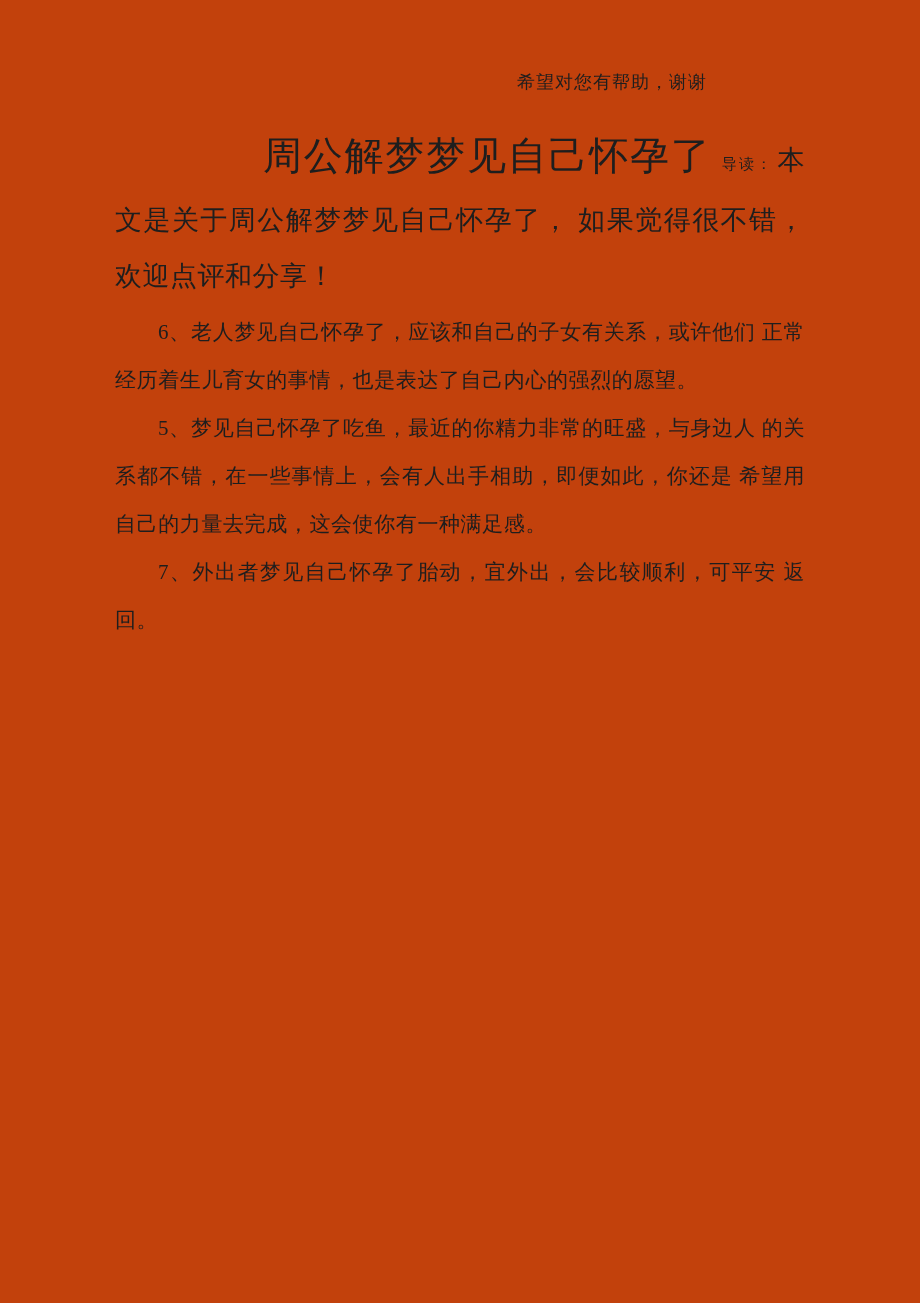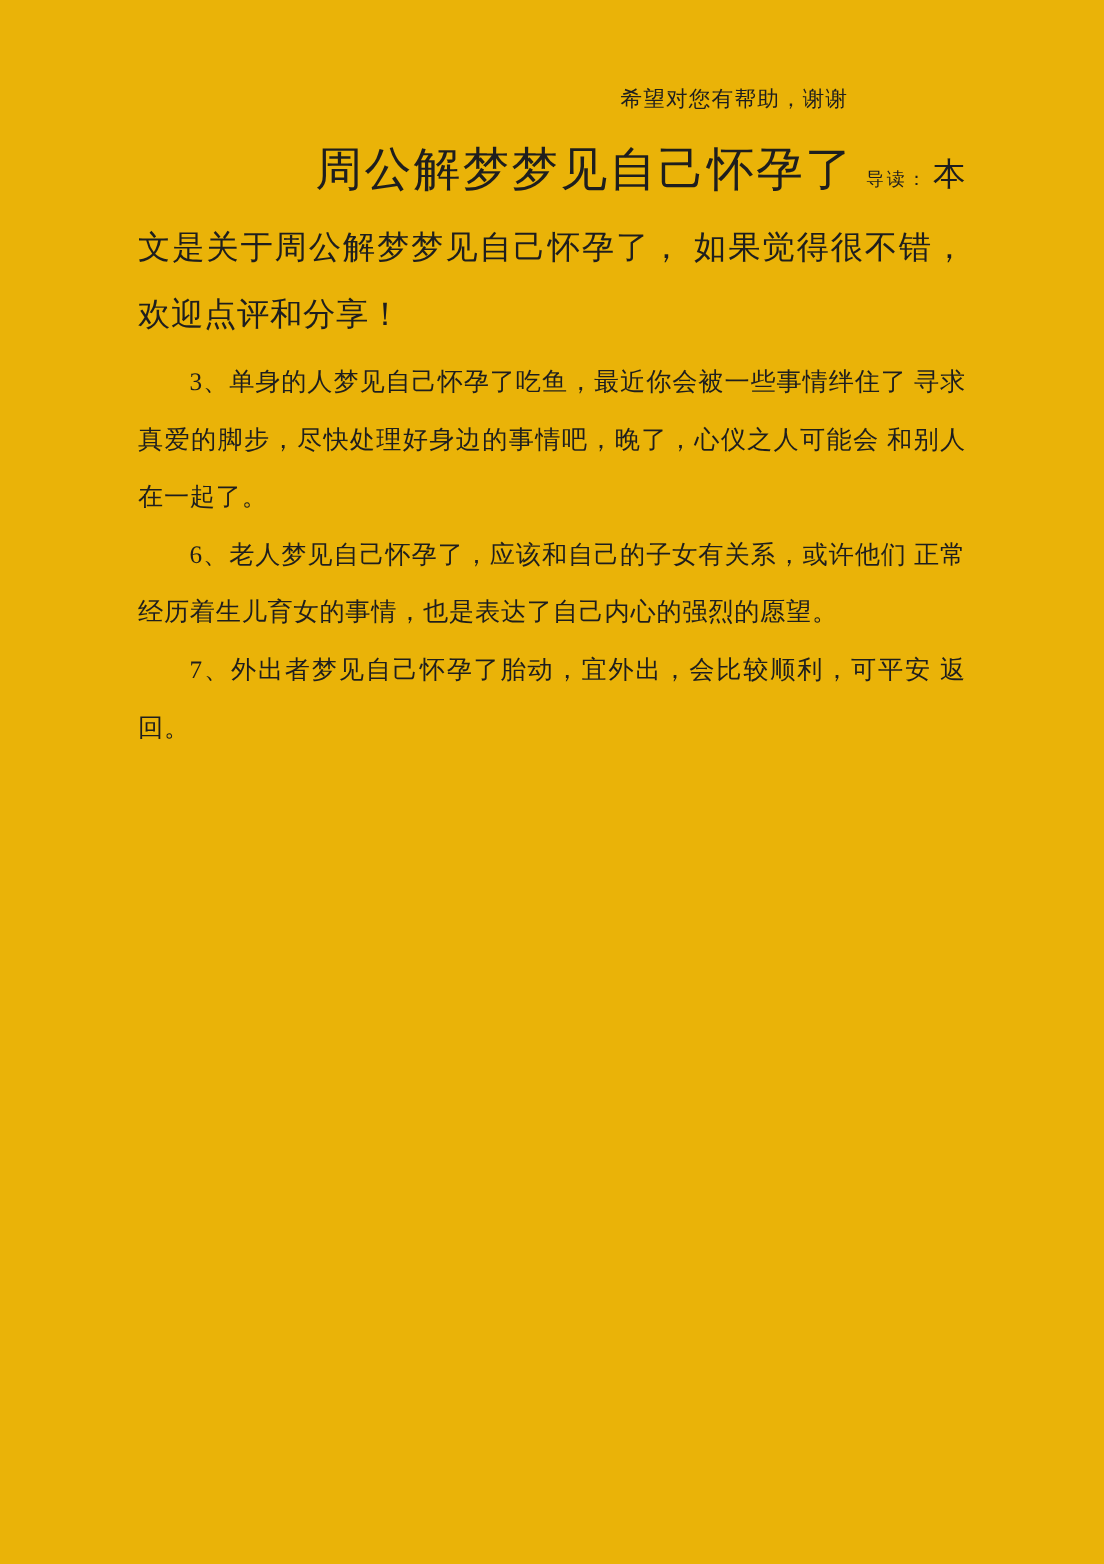--- a/index.html
+++ b/index.html
@@ -12,31 +12,31 @@
     height: 1303px;
     overflow: hidden;
     font-family: "Liberation Serif", "DejaVu Serif", serif;
     color: #1e1e1e;
   }
   .page {
     box-sizing: border-box;
     width: 920px;
     height: 1303px;
     padding: 70px 115px 0 115px;
-    background: #eab308;
+    background: #c2410c;
   }
   .header-note {
     text-align: right;
     padding-right: 98px;
     font-size: 18px;
     line-height: 24px;
     letter-spacing: 1px;
   }
   .intro {
-    margin-top: 20px;
+    margin-top: 34px;
     text-align: justify;
     text-indent: 148px;
     font-size: 27px;
     line-height: 56px;
     letter-spacing: 0.5px;
   }
   .intro .title-text {
     font-size: 39px;
     letter-spacing: 0px;
   }
@@ -61,18 +61,18 @@
 
 <div class="page">
 
   <div class="header-note">希望对您有帮助，谢谢</div>
 
   <div class="intro">
     <span class="title-text">周公解梦梦见自己怀孕了</span><span class="lead-label">导读：</span><span class="lead-text">本文是关于周公解梦梦见自己怀孕了， 如果觉得很不错， 欢迎点评和分享！</span>
   </div>
 
   <div class="body-block">
-    <p class="para">3、单身的人梦见自己怀孕了吃鱼，最近你会被一些事情绊住了 寻求真爱的脚步，尽快处理好身边的事情吧，晚了，心仪之人可能会 和别人在一起了。</p>
     <p class="para">6、老人梦见自己怀孕了，应该和自己的子女有关系，或许他们 正常经历着生儿育女的事情，也是表达了自己内心的强烈的愿望。</p>
+    <p class="para">5、梦见自己怀孕了吃鱼，最近的你精力非常的旺盛，与身边人 的关系都不错，在一些事情上，会有人出手相助，即便如此，你还是 希望用自己的力量去完成，这会使你有一种满足感。</p>
     <p class="para">7、外出者梦见自己怀孕了胎动，宜外出，会比较顺利，可平安 返回。</p>
   </div>
 
 </div>
 
 </body></html>

